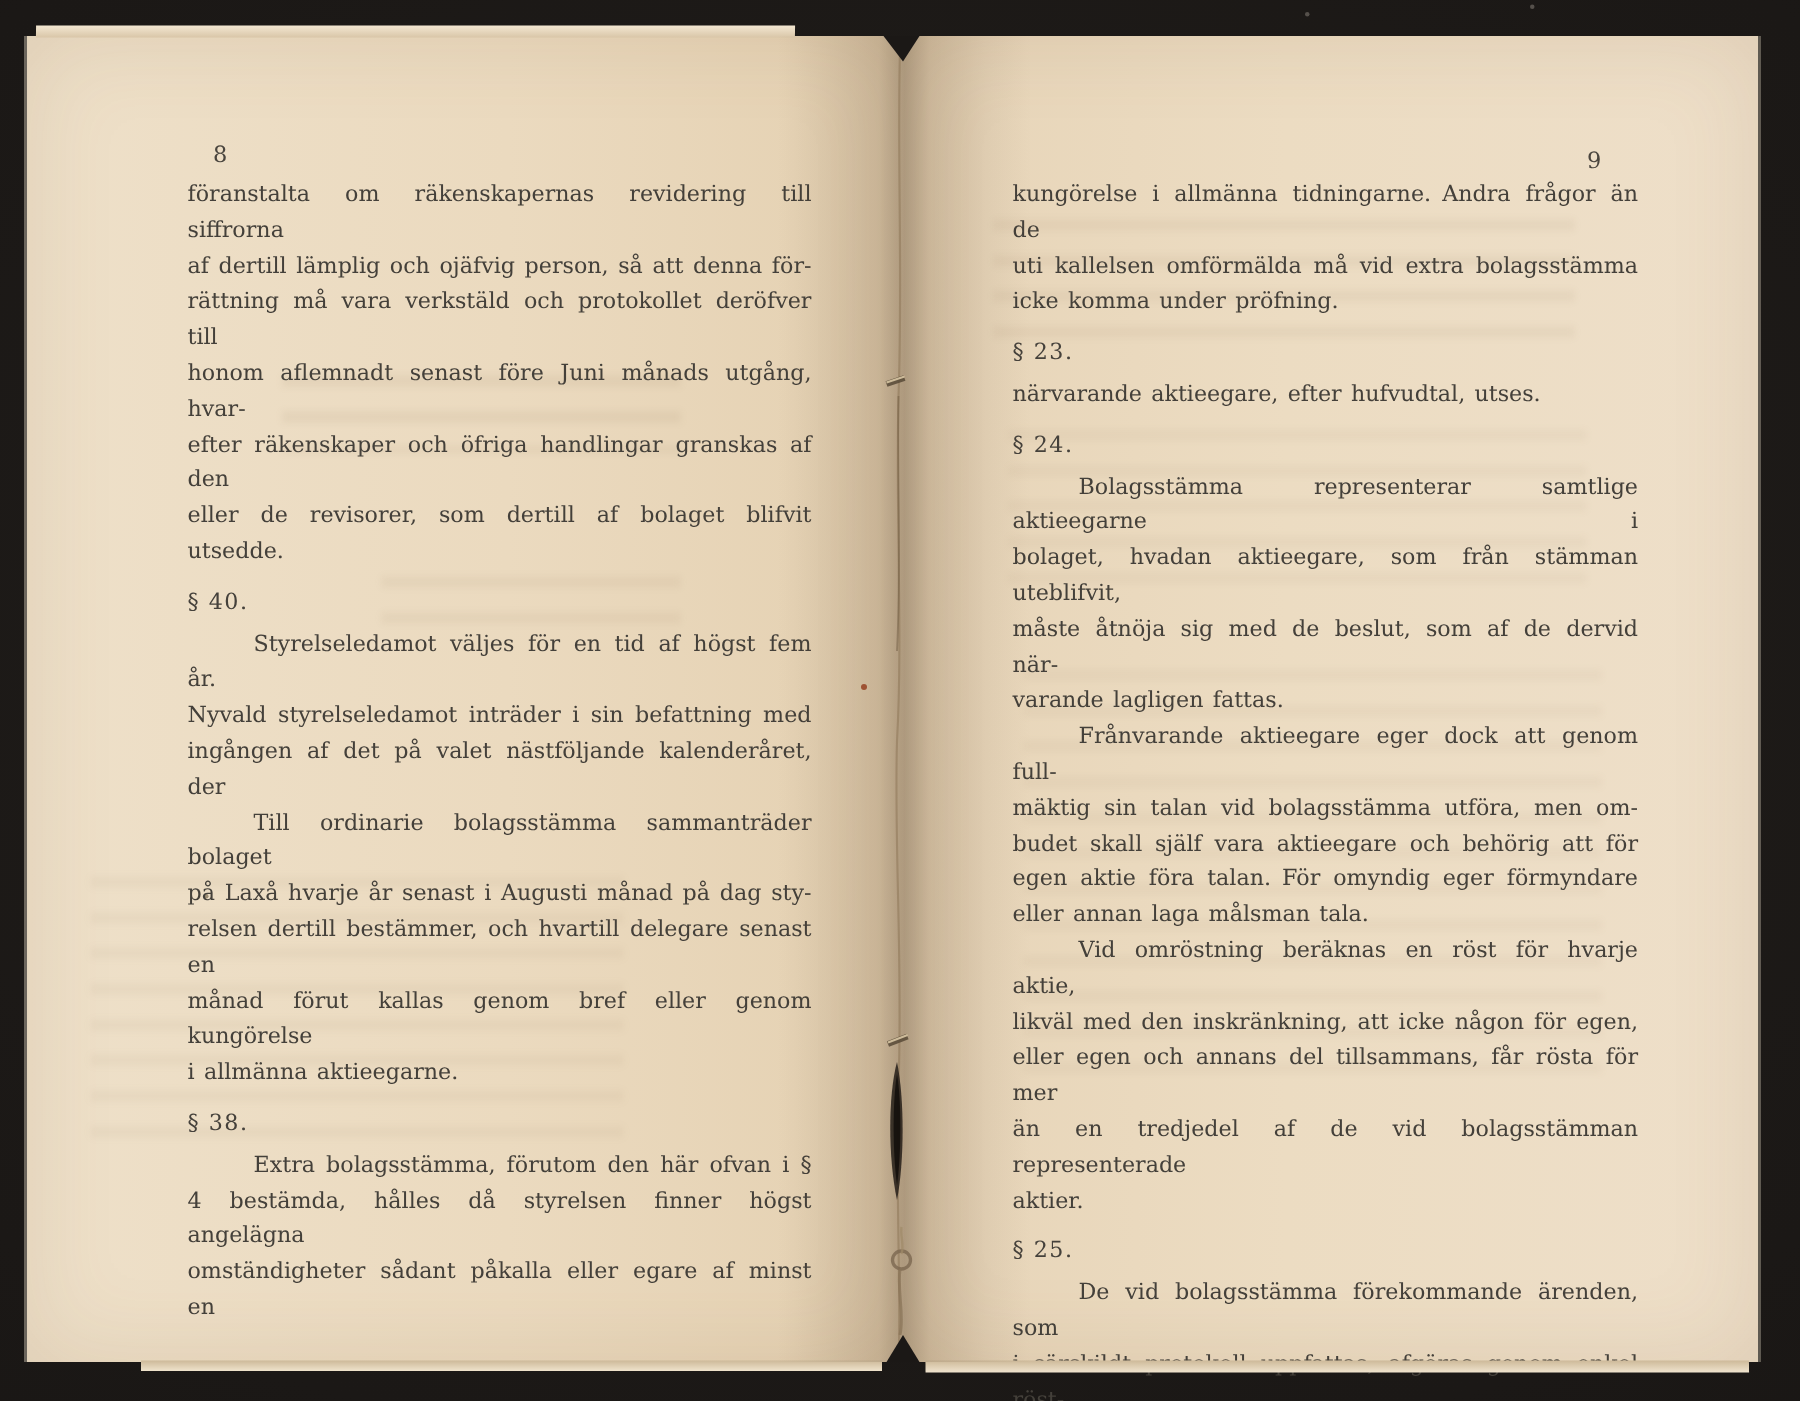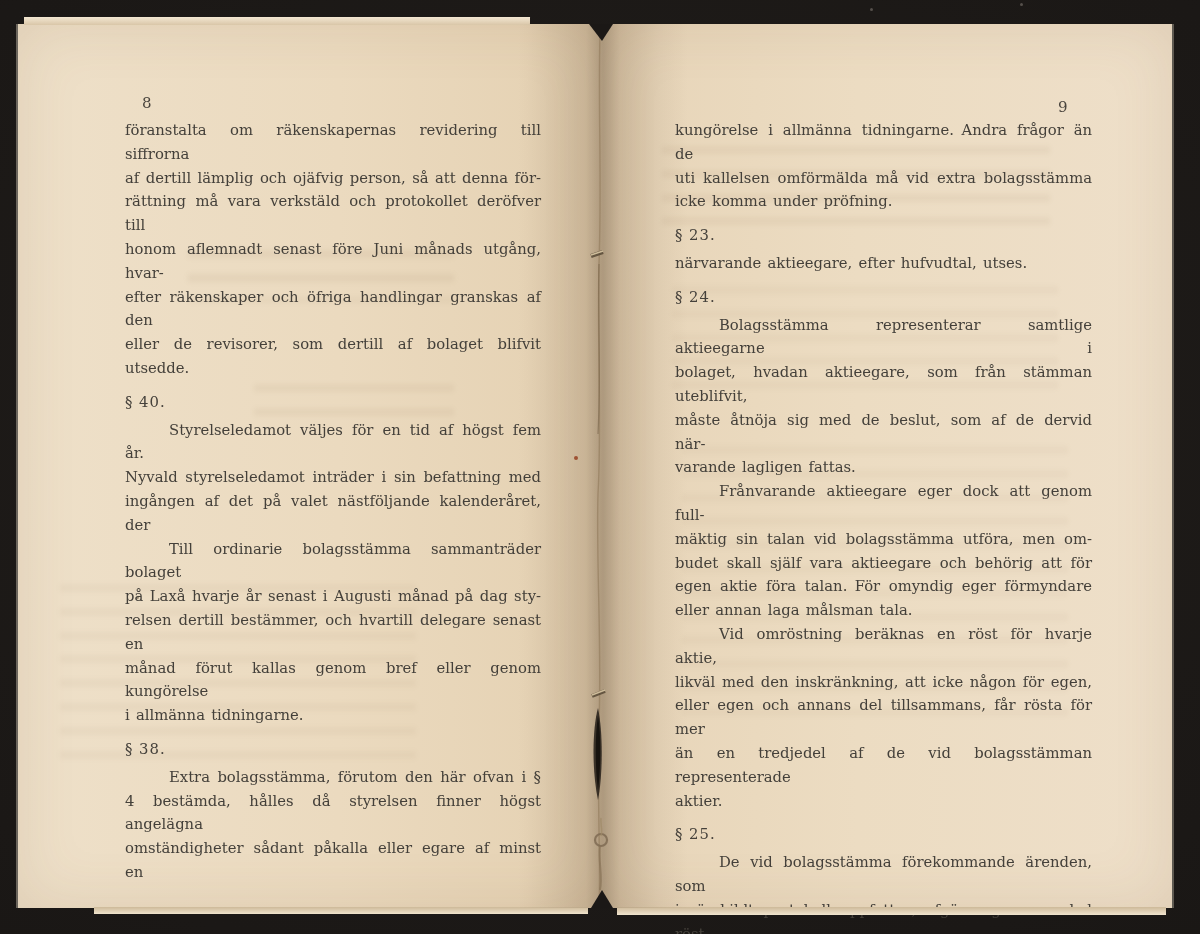--- a/index.html
+++ b/index.html
@@ -105,21 +105,21 @@
           <div class="para">
             <div class="line first-indent">Styrelseledamot väljes för en tid af högst fem år.</div>
             <div class="line">Nyvald styrelseledamot inträder i sin befattning med</div>
             <div class="line">ingången af det på valet nästföljande kalenderåret, der</div>
           </div>
           <div class="para">
             <div class="line first-indent">Till ordinarie bolagsstämma sammanträder bolaget</div>
             <div class="line">på Laxå hvarje år senast i Augusti månad på dag sty-</div>
             <div class="line">relsen dertill bestämmer, och hvartill delegare senast en</div>
             <div class="line">månad förut kallas genom bref eller genom kungörelse</div>
-            <div class="line last">i allmänna tidningarne.</div>
+            <div class="line last">i allmänna aktieegarne.</div>
           </div>
           <div class="sec-heading">§ 38.</div>
           <div class="para">
             <div class="line first-indent">Extra bolagsstämma, förutom den här ofvan i §</div>
             <div class="line">4 bestämda, hålles då styrelsen finner högst angelägna</div>
             <div class="line">omständigheter sådant påkalla eller egare af minst en</div>
           </div>
         </div>
     </div>
 

